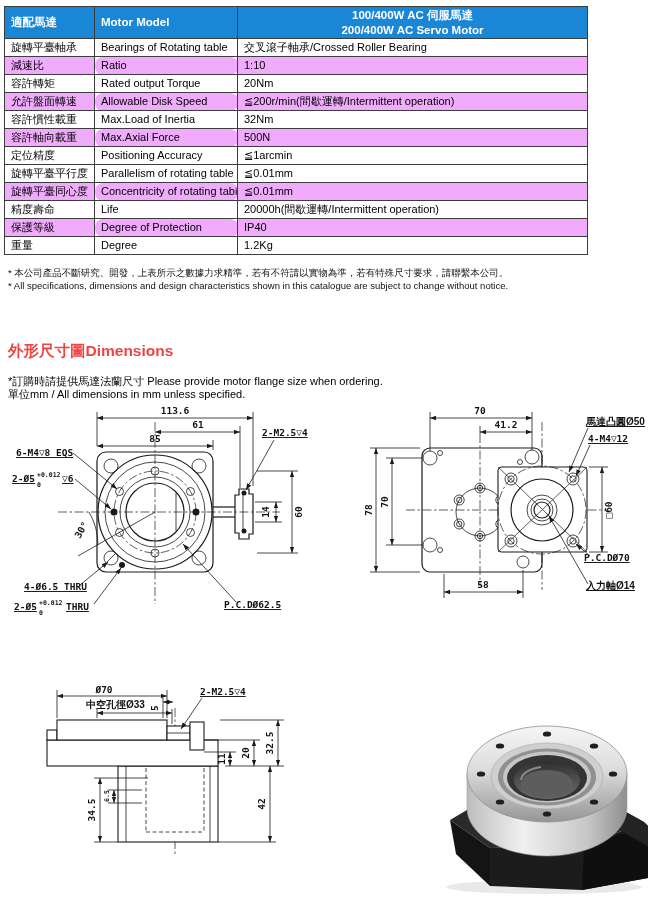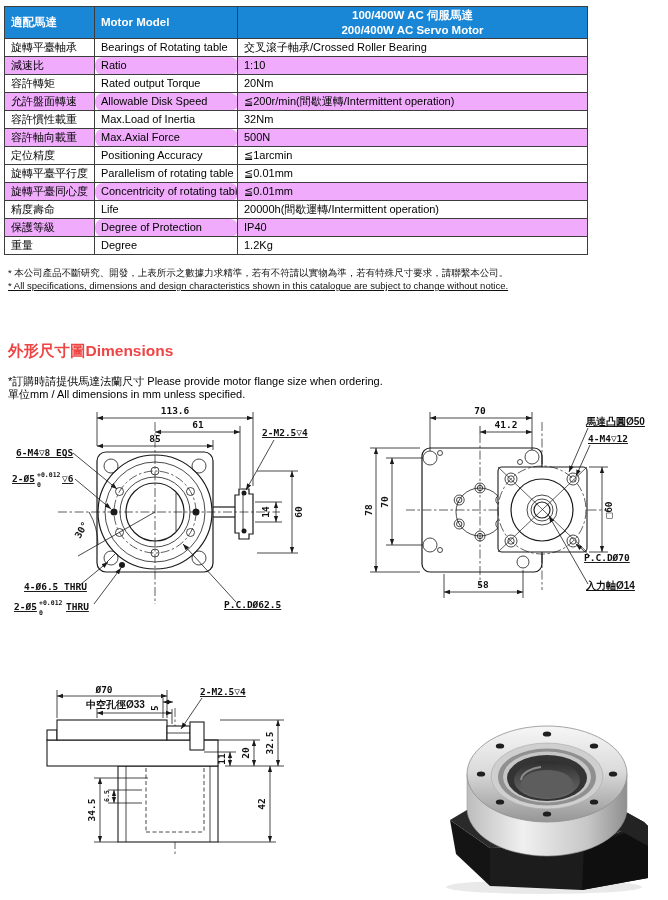--- a/index.html
+++ b/index.html
@@ -118,21 +118,21 @@
       <tr>
           <td class="zh">重量</td>
           <td class="en">Degree</td>
           <td class="val">1.2Kg</td>
         </tr>
     </tbody>
   </table>
 </div>
 
 <div class="abs note" style="left:8px;top:267px;">* 本公司產品不斷研究、開發，上表所示之數據力求精準，若有不符請以實物為準，若有特殊尺寸要求，請聯繫本公司。</div>
-<div class="abs note" style="left:8px;top:280px;text-decoration:underline;">* All specifications, dimensions and design characteristics shown in this catalogue are subject to change without notice.</div>
+<div class="abs note" style="left:8px;top:280px;">* All specifications, dimensions and design characteristics shown in this catalogue are subject to change without notice.</div>
 
 <div class="abs dimtitle" style="left:8px;top:341px;">外形尺寸圖Dimensions</div>
 <div class="abs subnote" style="left:8px;top:360px;margin-top:27px;">單位mm / All dimensions in mm unless specified.</div>
 <div class="abs subnote" style="left:8px;top:374px;">*訂購時請提供馬達法蘭尺寸 Please provide motor flange size when ordering.</div>
 
 <svg class="abs" style="left:10px;top:398px;" width="300" height="230" viewBox="0 0 300 230">
   <defs>
     <marker id="ar-f" viewBox="0 0 10 10" refX="9" refY="5" markerWidth="9" markerHeight="9" orient="auto-start-reverse">
       <path d="M0,1.8 L9,5 L0,8.2 z" fill="#1a1a1a"></path>
     </marker>

